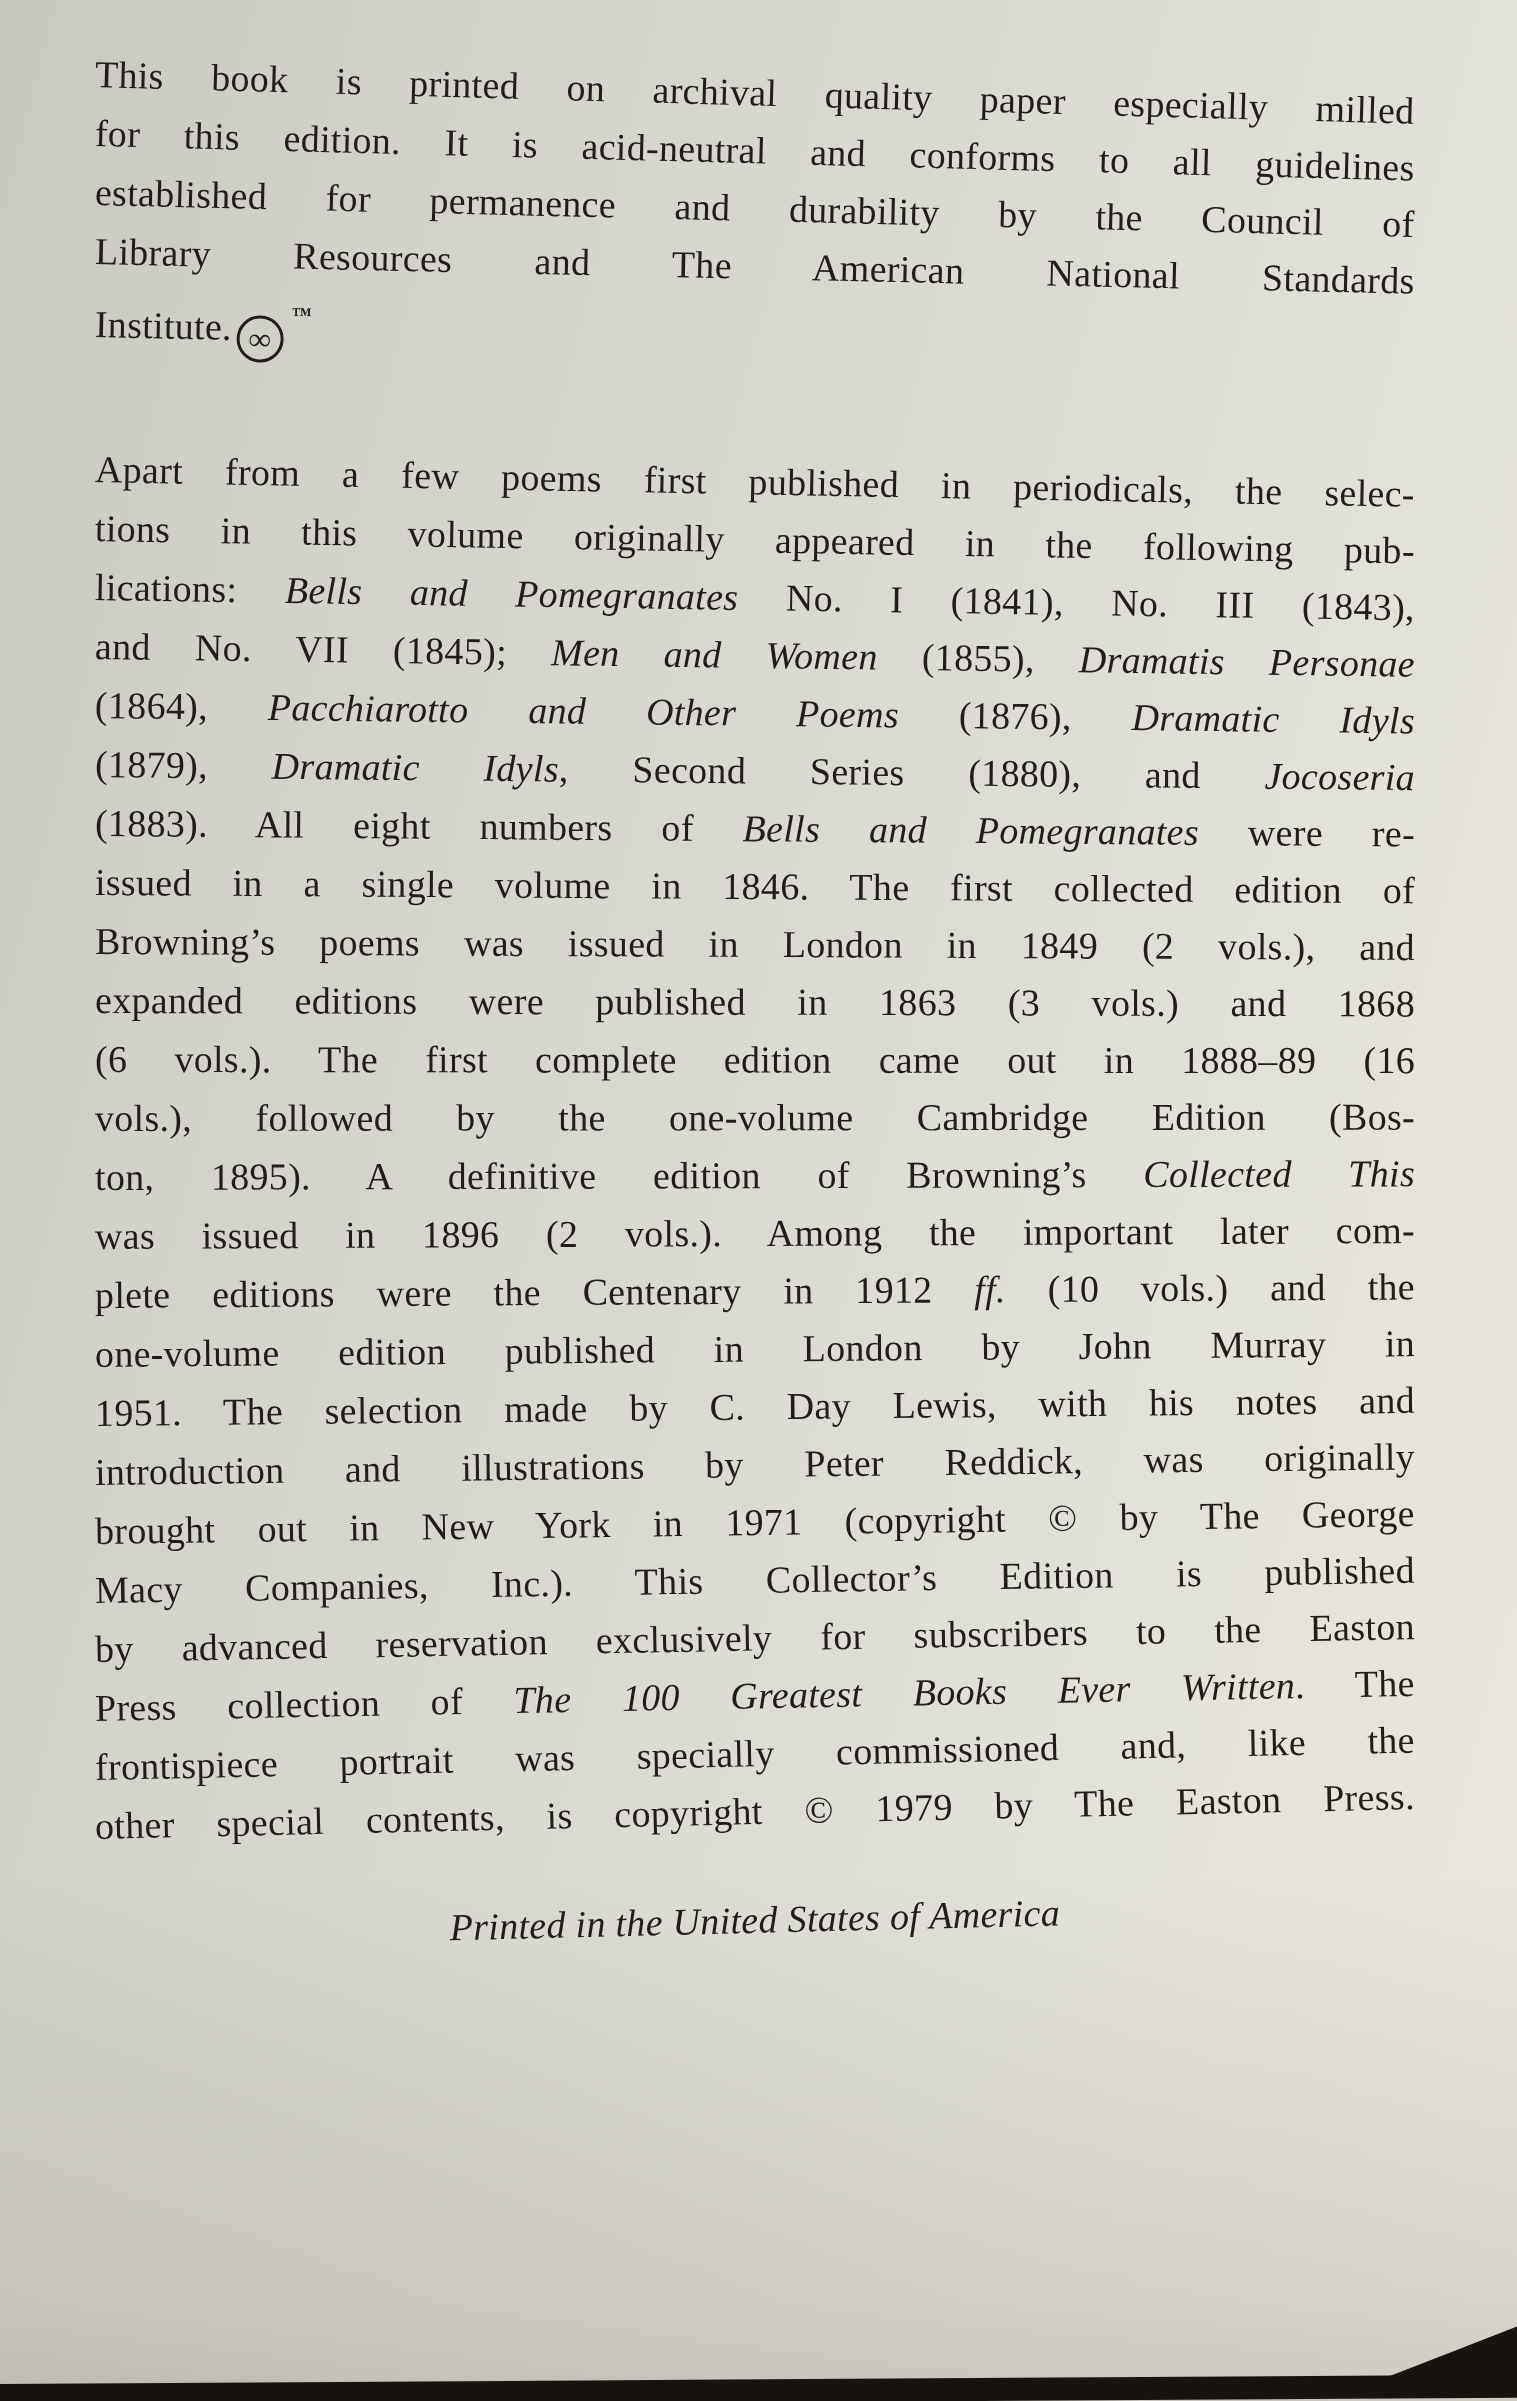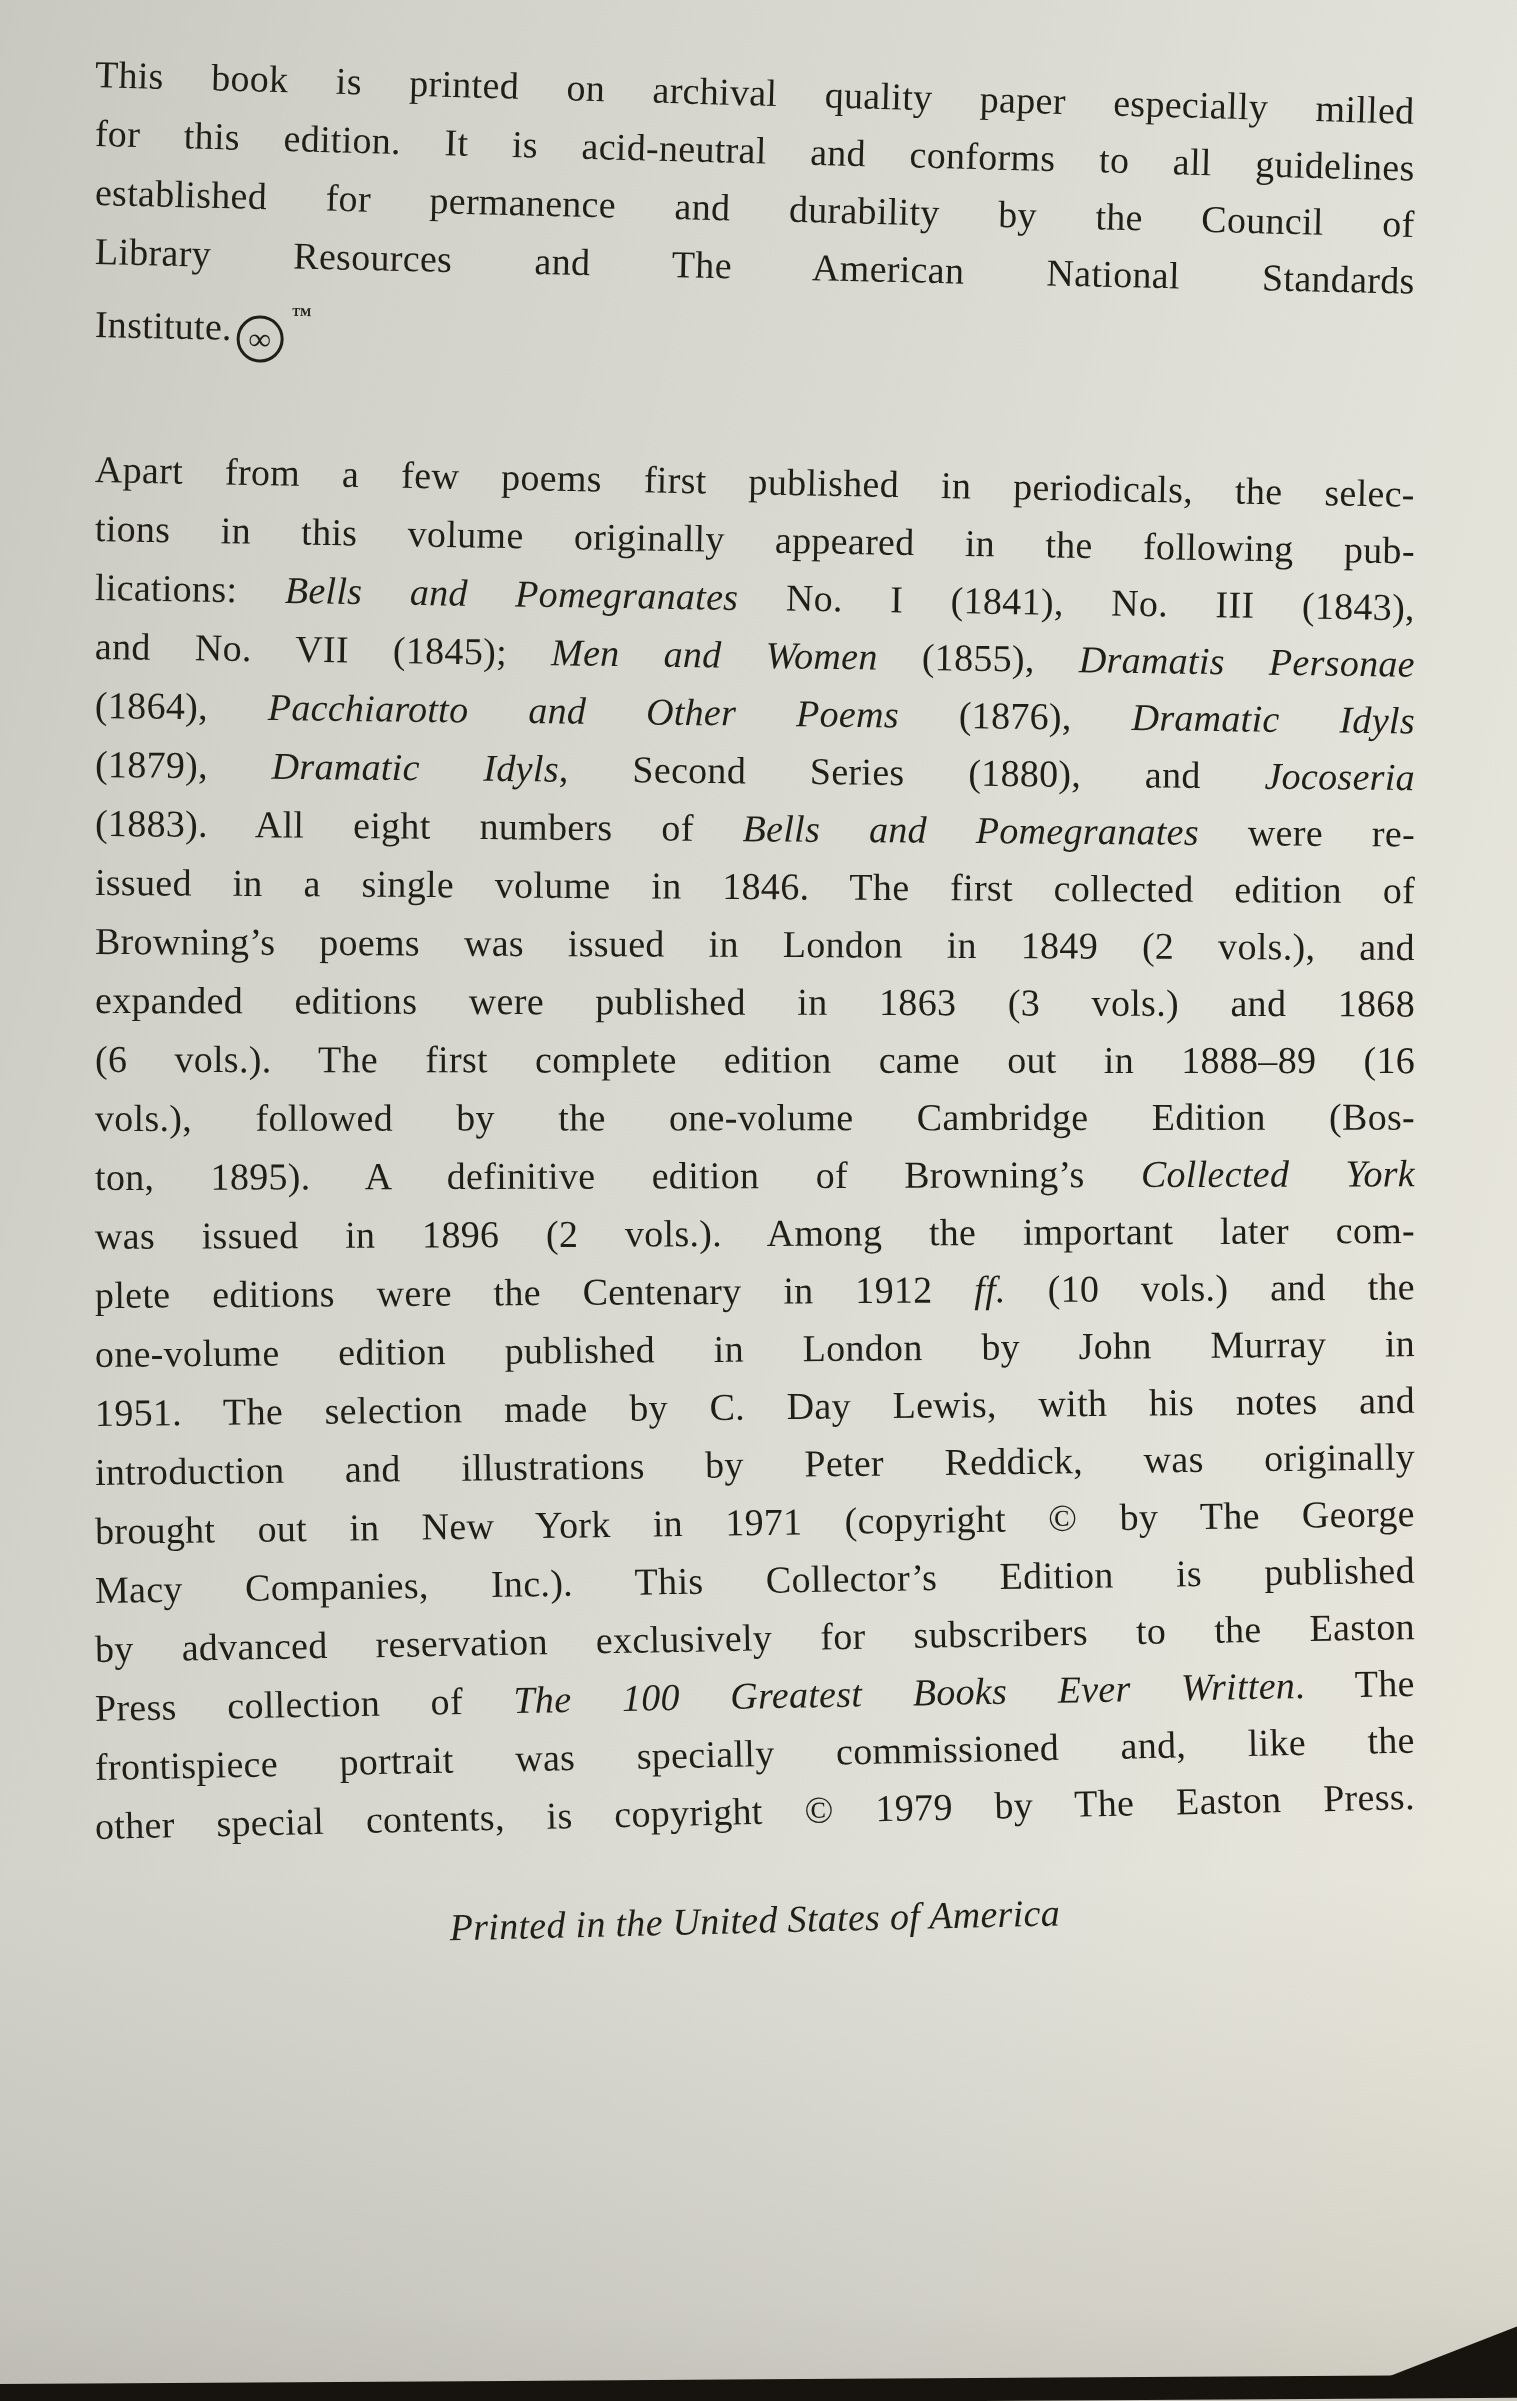--- a/index.html
+++ b/index.html
@@ -102,21 +102,21 @@
         <div class="line" data-name="text-line" style="transform: rotate(0.88deg);"><span data-name="text-segment">lications: </span><span data-name="text-segment" class="it">Bells and Pomegranates</span><span data-name="text-segment"> No. I (1841), No. III (1843),</span></div>
         <div class="line" data-name="text-line" style="transform: rotate(0.77deg);"><span data-name="text-segment">and No. VII (1845); </span><span data-name="text-segment" class="it">Men and Women</span><span data-name="text-segment"> (1855), </span><span data-name="text-segment" class="it">Dramatis Personae</span></div>
         <div class="line" data-name="text-line" style="transform: rotate(0.67deg);"><span data-name="text-segment">(1864), </span><span data-name="text-segment" class="it">Pacchiarotto and Other Poems</span><span data-name="text-segment"> (1876), </span><span data-name="text-segment" class="it">Dramatic Idyls</span></div>
         <div class="line" data-name="text-line" style="transform: rotate(0.57deg);"><span data-name="text-segment">(1879), </span><span data-name="text-segment" class="it">Dramatic Idyls</span><span data-name="text-segment">, Second Series (1880), and </span><span data-name="text-segment" class="it">Jocoseria</span></div>
         <div class="line" data-name="text-line" style="transform: rotate(0.46deg);"><span data-name="text-segment">(1883). All eight numbers of </span><span data-name="text-segment" class="it">Bells and Pomegranates</span><span data-name="text-segment"> were re-</span></div>
         <div class="line" data-name="text-line" style="transform: rotate(0.36deg);"><span data-name="text-segment">issued in a single volume in 1846. The first collected edition of</span></div>
         <div class="line" data-name="text-line" style="transform: rotate(0.26deg);"><span data-name="text-segment">Browning’s poems was issued in London in 1849 (2 vols.), and</span></div>
         <div class="line" data-name="text-line" style="transform: rotate(0.15deg);"><span data-name="text-segment">expanded editions were published in 1863 (3 vols.) and 1868</span></div>
         <div class="line" data-name="text-line" style="transform: rotate(0.05deg);"><span data-name="text-segment">(6 vols.). The first complete edition came out in 1888–89 (16</span></div>
         <div class="line" data-name="text-line" style="transform: rotate(-0.06deg);"><span data-name="text-segment">vols.), followed by the one-volume Cambridge Edition (Bos-</span></div>
-        <div class="line" data-name="text-line" style="transform: rotate(-0.16deg);"><span data-name="text-segment">ton, 1895). A definitive edition of Browning’s </span><span data-name="text-segment" class="it">Collected York</span></div>
+        <div class="line" data-name="text-line" style="transform: rotate(-0.16deg);"><span data-name="text-segment">ton, 1895). A definitive edition of Browning’s </span><span data-name="text-segment" class="it">Collected This</span></div>
         <div class="line" data-name="text-line" style="transform: rotate(-0.26deg);"><span data-name="text-segment">was issued in 1896 (2 vols.). Among the important later com-</span></div>
         <div class="line" data-name="text-line" style="transform: rotate(-0.37deg);"><span data-name="text-segment">plete editions were the Centenary in 1912 </span><span data-name="text-segment" class="it">ff.</span><span data-name="text-segment"> (10 vols.) and the</span></div>
         <div class="line" data-name="text-line" style="transform: rotate(-0.47deg);"><span data-name="text-segment">one-volume edition published in London by John Murray in</span></div>
         <div class="line" data-name="text-line" style="transform: rotate(-0.57deg);"><span data-name="text-segment">1951. The selection made by C. Day Lewis, with his notes and</span></div>
         <div class="line" data-name="text-line" style="transform: rotate(-0.68deg);"><span data-name="text-segment">introduction and illustrations by Peter Reddick, was originally</span></div>
         <div class="line" data-name="text-line" style="transform: rotate(-0.78deg);"><span data-name="text-segment">brought out in New York in 1971 (copyright © by The George</span></div>
         <div class="line" data-name="text-line" style="transform: rotate(-0.88deg);"><span data-name="text-segment">Macy Companies, Inc.). This Collector’s Edition is published</span></div>
         <div class="line" data-name="text-line" style="transform: rotate(-0.99deg);"><span data-name="text-segment">by advanced reservation exclusively for subscribers to the Easton</span></div>
         <div class="line" data-name="text-line" style="transform: rotate(-1.09deg);"><span data-name="text-segment">Press collection of </span><span data-name="text-segment" class="it">The 100 Greatest Books Ever Written</span><span data-name="text-segment">. The</span></div>
         <div class="line" data-name="text-line" style="transform: rotate(-1.19deg);"><span data-name="text-segment">frontispiece portrait was specially commissioned and, like the</span></div>

